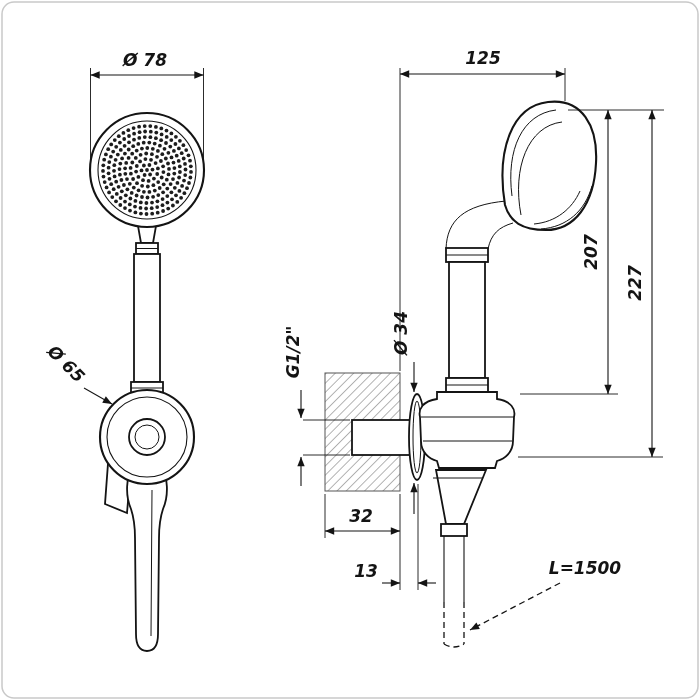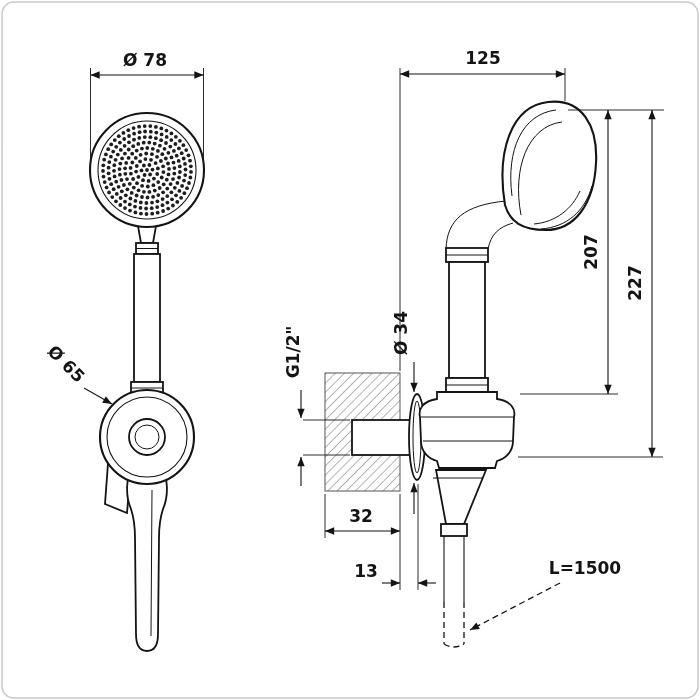--- a/index.html
+++ b/index.html
@@ -1,16 +1,16 @@
 <!DOCTYPE html>
 <html><head>
 <meta charset="utf-8">
 <style>
   html,body{margin:0;padding:0;background:#fff;width:700px;height:700px;overflow:hidden;}
-  .sheet{width:700px;height:700px;position:relative;}
+  .sheet{width:700px;height:700px;position:relative;font-style:italic;}
   svg{display:block;}
   .obj{fill:#fff;stroke:#141414;stroke-width:1.8;}
   .obj2{fill:#fff;stroke:#141414;stroke-width:2.1;}
   .cl{fill:none;stroke:#141414;stroke-width:1.1;}
   .thin{fill:none;stroke:#141414;stroke-width:1;}
   .dim{fill:none;stroke:#141414;stroke-width:1.1;}
   .ext{fill:none;stroke:#141414;stroke-width:0.9;}
   .dash{fill:none;stroke:#141414;stroke-width:1.3;stroke-dasharray:6 4;}
   .dimtext{font-family:"DejaVu Sans",sans-serif;font-size:17px;font-weight:bold;fill:#141414;text-anchor:middle;}
   .wall{stroke:#555;stroke-width:1;}

